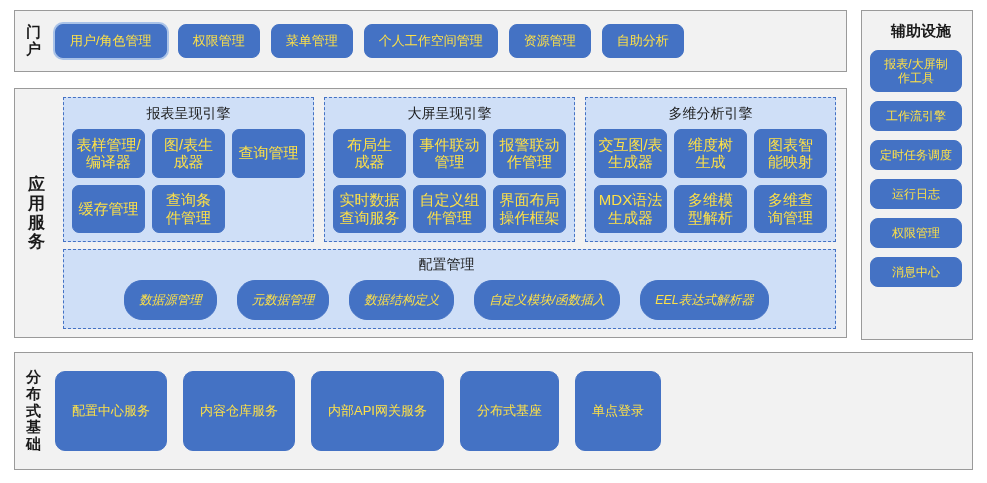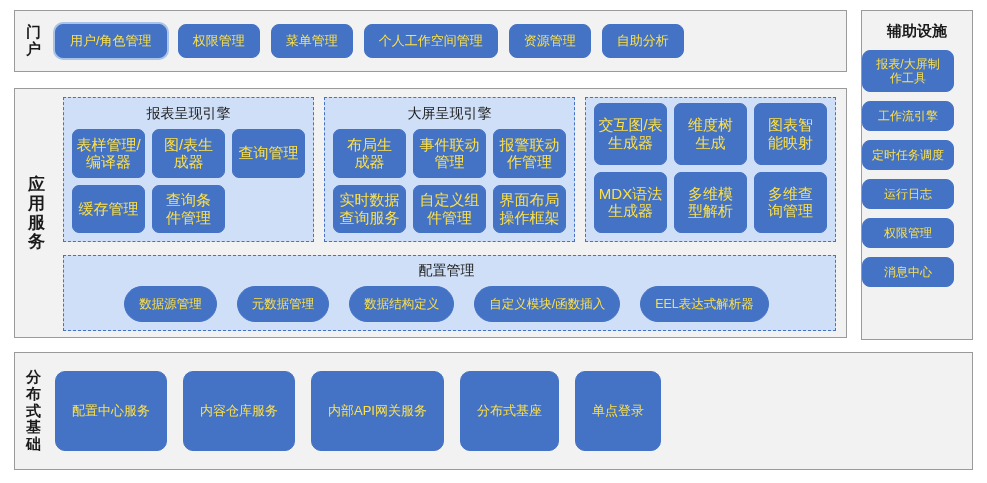--- a/index.html
+++ b/index.html
@@ -79,21 +79,21 @@
     font-size: 13px;
     padding: 0 14px;
     border-radius: 8px;
   }
 
   
   #aux {
     left: 861px; top: 10px; width: 112px; height: 330px;
     flex-direction: column;
     align-items: center;
-    padding: 6px 0 4px 0;
+    padding: 6px 0 4px 8px;
   }
   #aux .title {
     font-size: 15px;
     font-weight: bold;
     color: #1a1a1a;
     padding: 5px 0 9px 0;
   }
   #aux .items {
     display: flex;
     flex-direction: column;
@@ -111,21 +111,21 @@
   #aux .btn.tall { min-height: 42px; }
 
   
   #app {
     left: 14px; top: 88px; width: 833px; height: 250px;
   }
   #app .content {
     flex: 1;
     display: flex;
     flex-direction: column;
-    gap: 13px;
+    gap: 7px;
     padding: 8px 10px 8px 4px;
   }
   #app .engines {
     display: flex;
     gap: 10px;
     flex: 0 0 145px;
   }
 
   .dbox {
     background: #cfdff7;
@@ -175,20 +175,21 @@
     width: 100%;
     justify-content: center;
     align-items: stretch;
     flex: 1;
   }
   #config .btn {
     font-size: 12.5px;
     padding: 0 14px;
     border-radius: 18px;
     min-height: 36px;
+    font-style: italic;
   }
 
   
   #infra {
     left: 14px; top: 352px; width: 959px; height: 118px;
   }
   #infra .row {
     display: flex;
     align-items: center;
     gap: 16px;
@@ -276,20 +277,21 @@
             <div class="btn">实时数据
 查询服务</div>
             <div class="btn">自定义组
 件管理</div>
             <div class="btn">界面布局
 操作框架</div>
           </div>
         </div>
 
         <div class="dbox">
+          <div class="dtitle">多维分析引擎</div>
           <div class="grid">
             <div class="btn">交互图/表
 生成器</div>
             <div class="btn">维度树
 生成</div>
             <div class="btn">图表智
 能映射</div>
             <div class="btn">MDX语法
 生成器</div>
             <div class="btn">多维模

